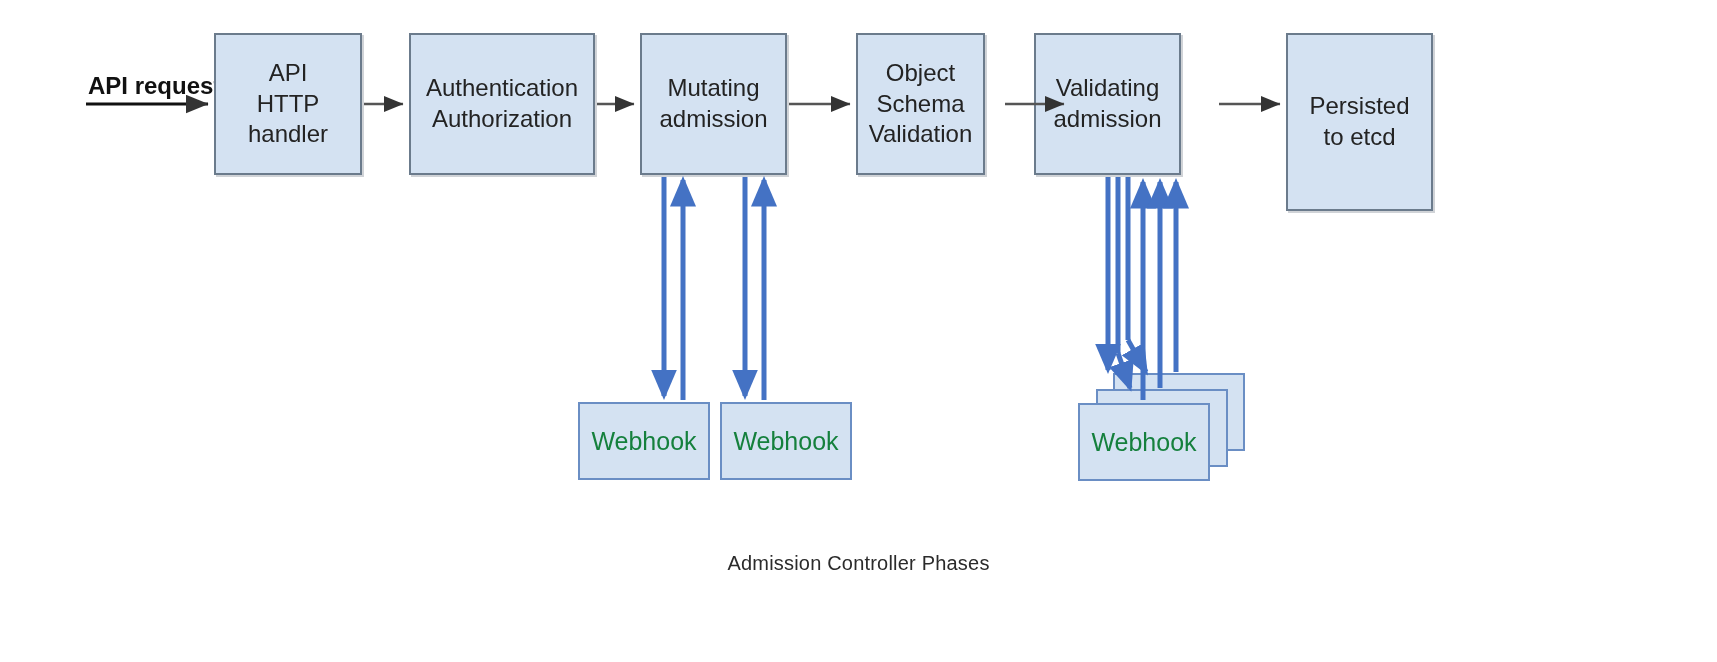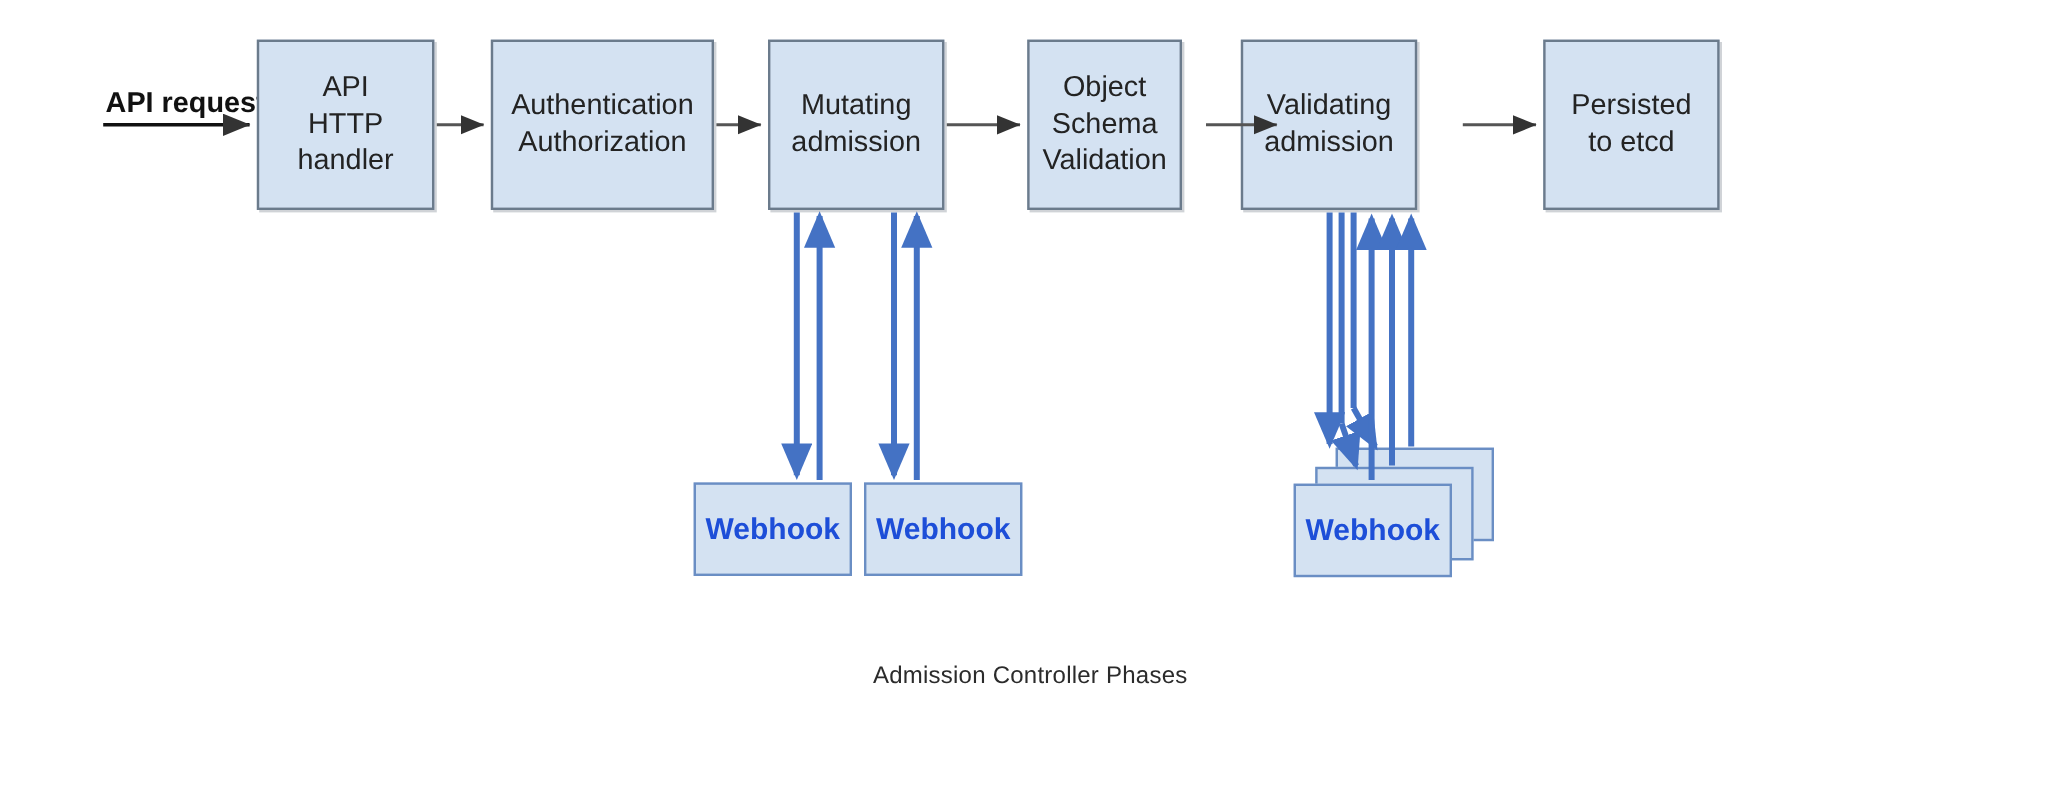--- a/index.html
+++ b/index.html
@@ -31,22 +31,22 @@
 
   .webhook{
     position:absolute;
     background:#d4e2f2;
     border:2px solid #6a8ec4;
     box-sizing:border-box;
     display:flex;
     align-items:center;
     justify-content:center;
     font-size:25px;
-    font-weight:bold;
-    color:#1d4ed8;
+    font-weight:normal;
+    color:#15803d;
   }
   .webhook.ghost{background:#d4e2f2;}
 
   .req-label{
     position:absolute;
     font-size:24px;
     font-weight:bold;
     color:#111111;
     white-space:nowrap;
   }
@@ -83,21 +83,21 @@
   <div class="node shadow" style="left:640px;top:33px;width:147px;height:142px;">Mutating
 admission</div>
 
   <div class="node shadow" style="left:856px;top:33px;width:129px;height:142px;">Object
 Schema
 Validation</div>
 
   <div class="node shadow" style="left:1034px;top:33px;width:147px;height:142px;">Validating
 admission</div>
 
-  <div class="node shadow" style="left:1286px;top:33px;width:147px;height:142px;">Persisted
+  <div class="node shadow" style="left:1286px;top:33px;width:147px;height:178px;">Persisted
 to etcd</div>
 
   <div class="webhook" style="left:578px;top:402px;width:132px;height:78px;">Webhook</div>
 
   <div class="webhook" style="left:720px;top:402px;width:132px;height:78px;">Webhook</div>
 
   <div class="webhook ghost" style="left:1113px;top:373px;width:132px;height:78px;"></div>
 
   <div class="webhook ghost" style="left:1096px;top:389px;width:132px;height:78px;"></div>
 

